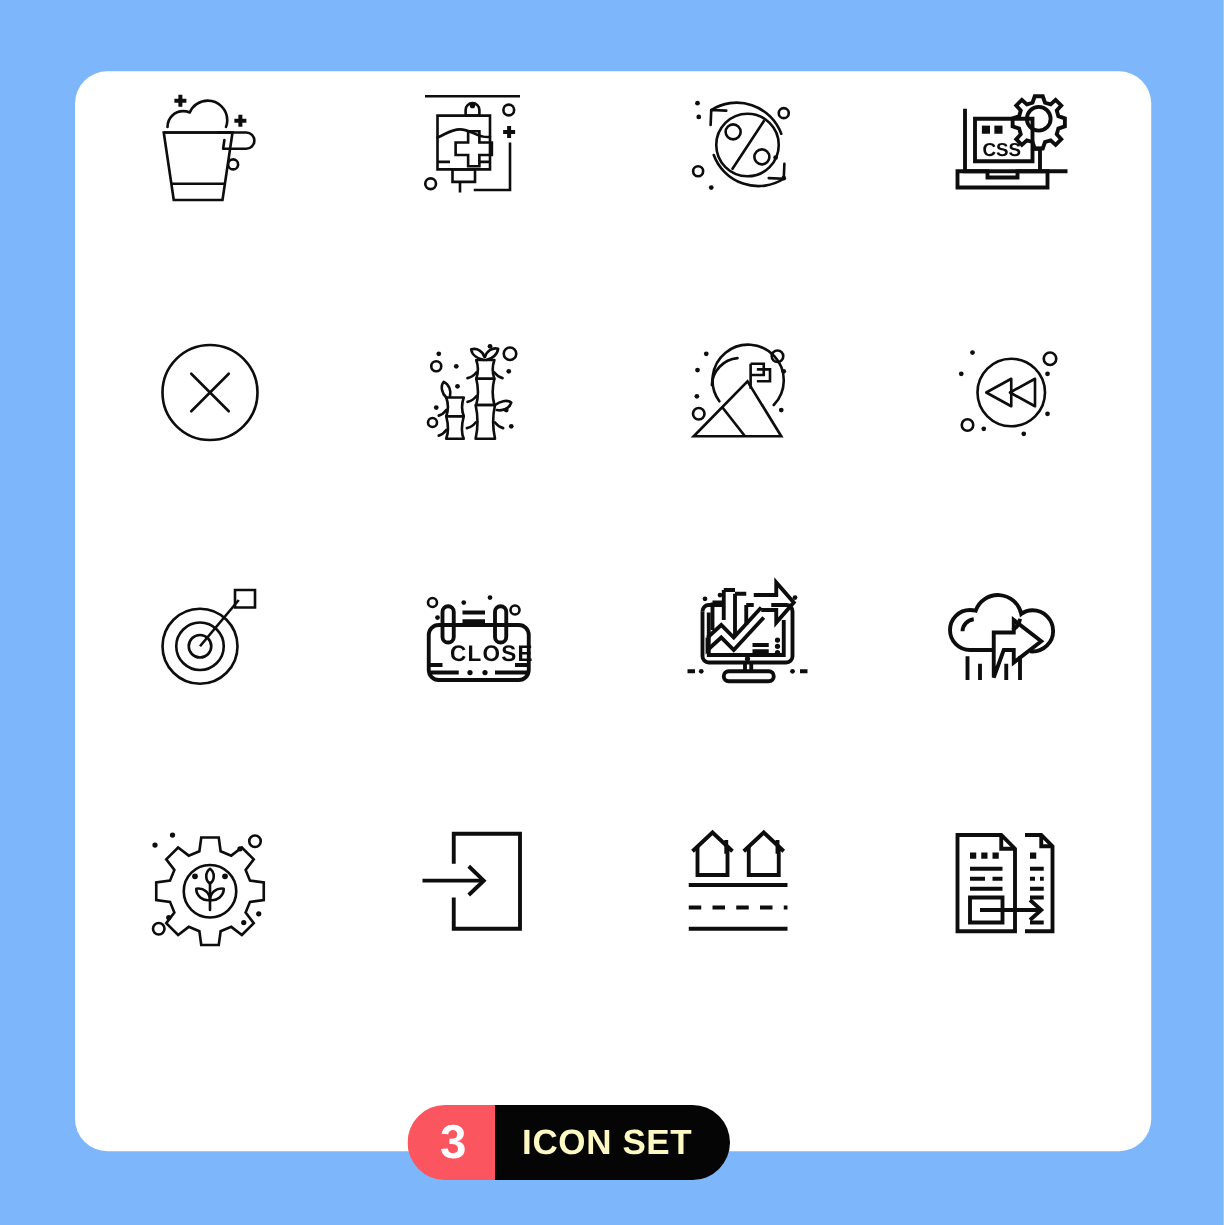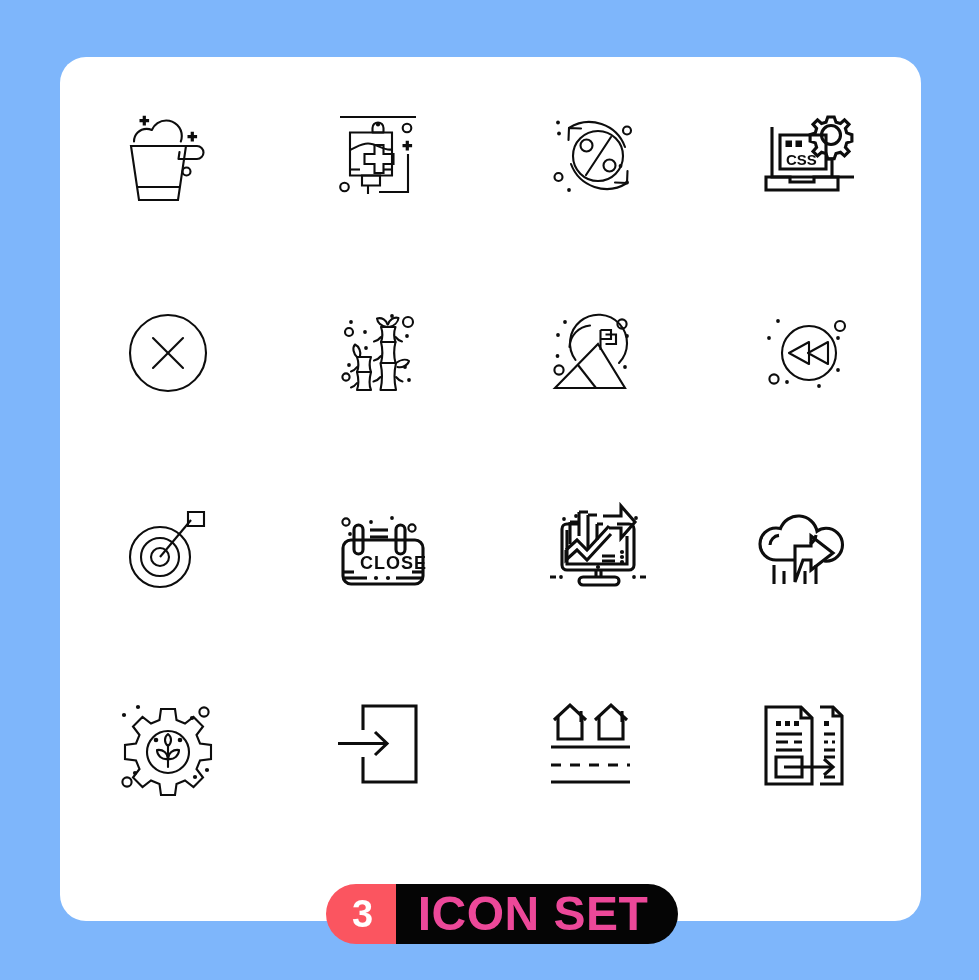--- a/index.html
+++ b/index.html
@@ -32,21 +32,20 @@
     top: 0;
     width: 861px;
     height: 790px;
     display: grid;
     grid-template-columns: repeat(4, 1fr);
     grid-template-rows: repeat(4, 1fr);
   }
 
   .icon-cell {
     display: flex;
-    align-items: center;
     justify-content: center;
   }
 
   .icon-cell svg {
     width: 118px;
     height: 118px;
     display: block;
   }
 
   .icon-cell svg * {
@@ -98,22 +97,22 @@
     color: #ffffff;
     font-size: 38px;
     font-weight: bold;
     line-height: 60px;
     padding: 0 22px 0 26px;
     letter-spacing: 0.5px;
   }
 
   #badge-label {
     background: #050505;
-    color: #ec4899;
-    font-size: 48px;
+    color: #fef9c3;
+    font-size: 28px;
     font-weight: bold;
     line-height: 60px;
     padding: 0 30px 0 22px;
     letter-spacing: 0.5px;
   }
 </style>
 </head>
 <body>
 
 <div id="icon-card">

